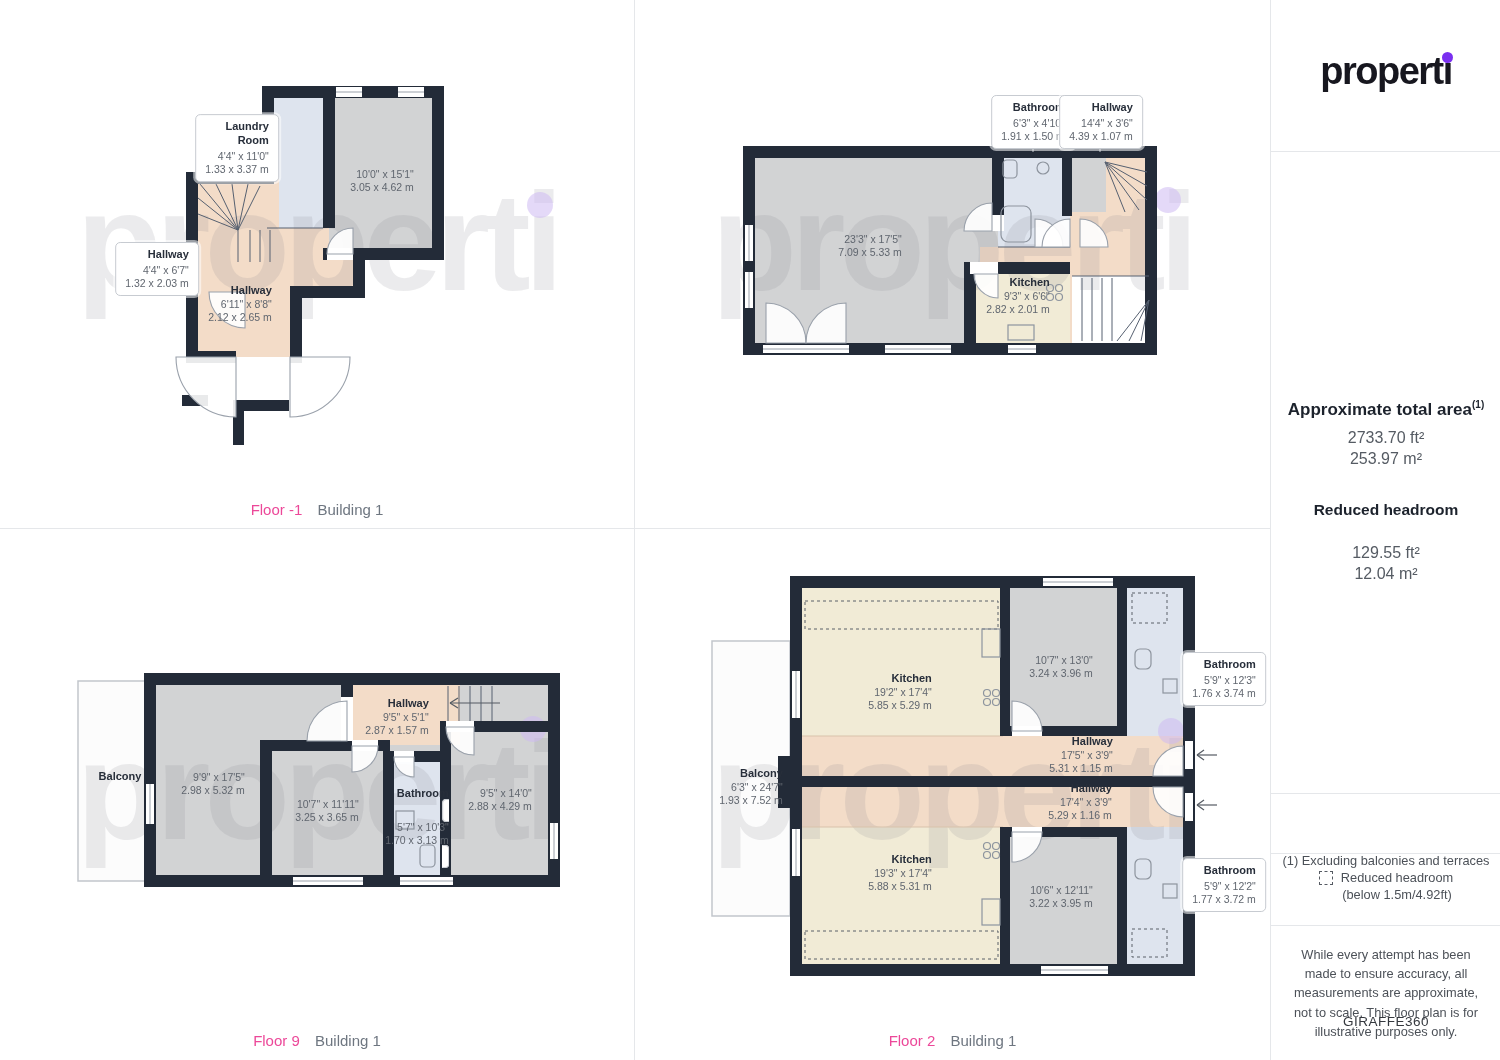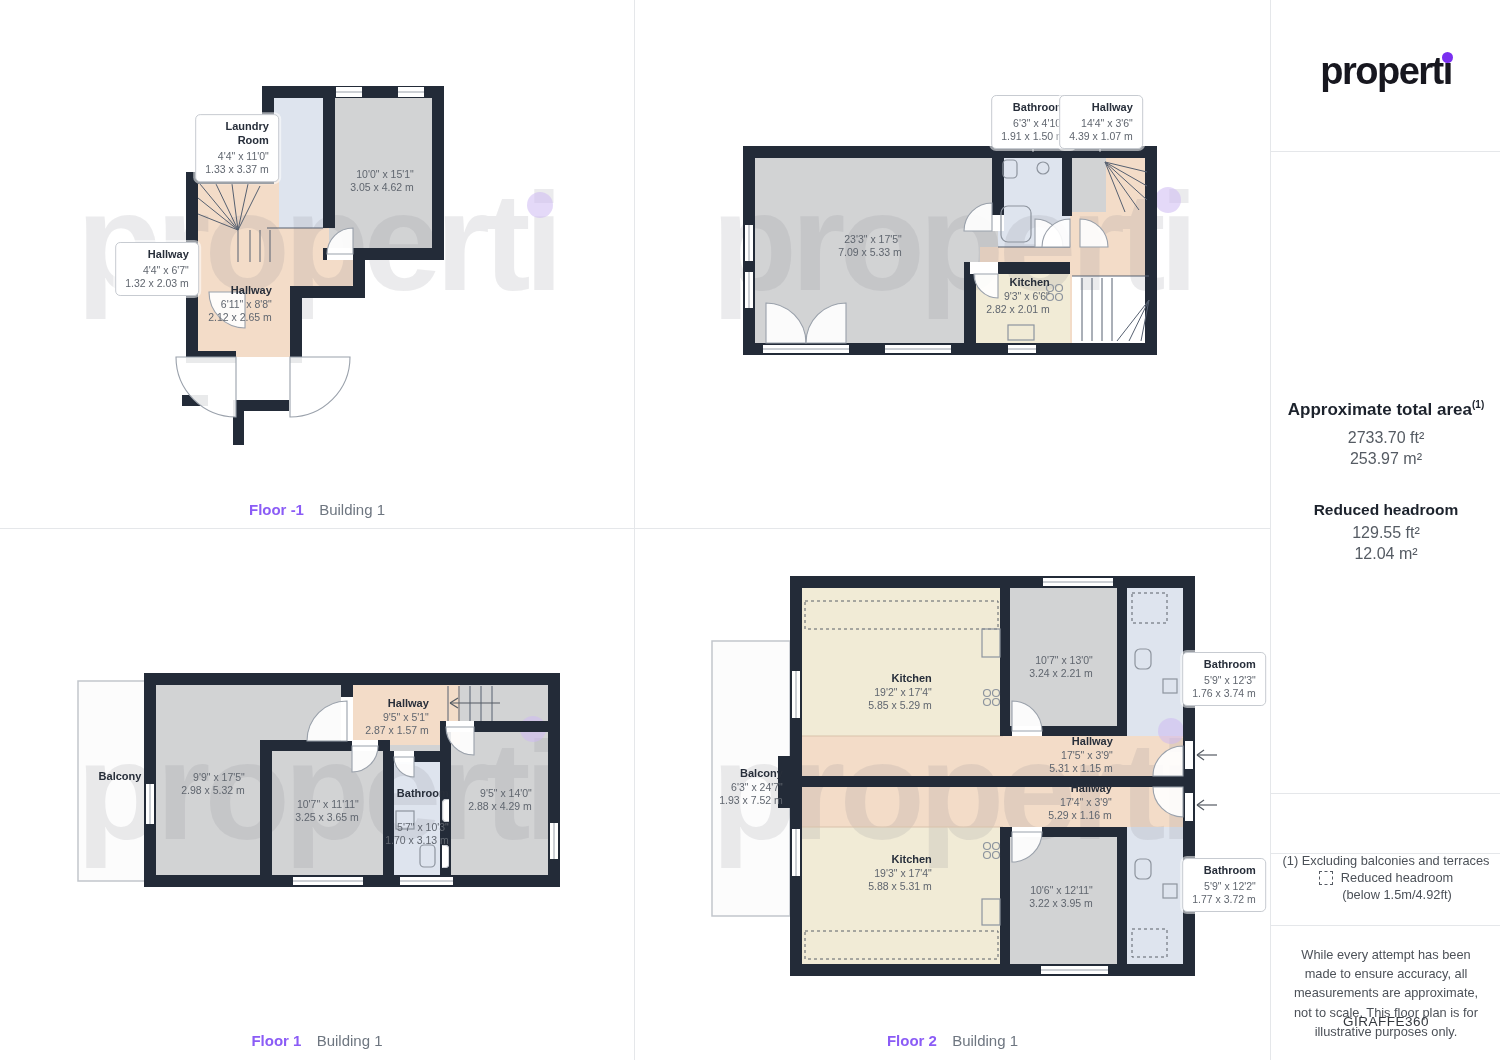--- a/index.html
+++ b/index.html
@@ -36,21 +36,21 @@
               line-height:1.25;white-space:nowrap;z-index:3}
   .lbl-name{display:block;font-weight:bold;font-size:11px;color:#272e3a;white-space:pre-line}
   .lbl-dim{display:block;font-size:10.5px;color:#60666f}
   .boxed{background:#fff;border:1px solid #c7cbd1;border-radius:5px;padding:5px 9px;
          box-shadow:0 0 0 2px rgba(255,255,255,.55)}
   .boxed .lbl-name{margin-bottom:2px}
   .mini-box{background:#fff;border:1px solid #c7cbd1;border-radius:4px;padding:2px 6px;margin-top:2px}
   .quad-caption{position:absolute;left:0;right:0;text-align:center;font-size:15px;z-index:3}
   #q1 .quad-caption,#q2 .quad-caption{top:501px}
   #q3 .quad-caption,#q4 .quad-caption{top:503px}
-  .cap-bold{font-weight:bold;color:#8b5cf6;margin-right:11px}
+  .cap-bold{font-weight:normal;color:#ec4899;margin-right:11px}
   .cap-muted{color:#6e7680}
 
   
   .sidebar{position:absolute;left:1270px;top:0;width:230px;height:1060px;background:#fff;
            border-left:1px solid #e5e7ea}
   .sb-divider{position:absolute;left:0;right:0;height:1px;background:#e5e7ea}
   .logo-wrap{position:absolute;top:50px;left:0;right:0;text-align:center}
   .logo-inner{position:relative;display:inline-block}
   .logo-text{font-size:38px;font-weight:bold;letter-spacing:-1.5px;color:#17171f}
   .logo-dot{position:absolute;top:2px;right:-1px;width:11px;height:11px;border-radius:50%;background:#7a2ff0}
@@ -318,21 +318,21 @@
       <span class="mini-box">
         <span class="lbl-dim">5'7" x 10'3"</span>
         <span class="lbl-dim">1.70 x 3.13 m</span>
       </span>
     </div>
     <div class="plan-label" style="left:500px;top:271px">
       <span class="lbl-dim">9'5" x 14'0"</span>
       <span class="lbl-dim">2.88 x 4.29 m</span>
     </div>
     <div class="quad-caption">
-      <span class="cap-bold">Floor 1</span>
+      <span class="cap-bold">Floor 9</span>
       <span class="cap-muted">Building 1</span>
     </div>
   </div>
 
   <div class="quad" id="q4">
     <svg width="635" height="531" viewBox="0 0 635 531">
       <rect class="balc" x="77" y="112" width="78" height="275"></rect>
       <rect class="cream" x="167" y="59" width="201" height="148"></rect>
       <rect class="gray" x="375" y="59" width="107" height="138"></rect>
       <rect class="blue" x="490" y="59" width="58" height="148"></rect>
@@ -413,21 +413,21 @@
           <line x1="562" y1="276" x2="569" y2="281"></line>
       </g>
     </svg>
     <div class="plan-label" style="left:265px;top:163px">
       <span class="lbl-name">Kitchen</span>
       <span class="lbl-dim">19'2" x 17'4"</span>
       <span class="lbl-dim">5.85 x 5.29 m</span>
     </div>
     <div class="plan-label" style="left:426px;top:138px">
       <span class="lbl-dim">10'7" x 13'0"</span>
-      <span class="lbl-dim">3.24 x 2.21 m</span>
+      <span class="lbl-dim">3.24 x 3.96 m</span>
     </div>
     <div class="plan-label boxed" style="left:589px;top:150px">
       <span class="lbl-name">Bathroom</span>
       <span class="lbl-dim">5'9" x 12'3"</span>
       <span class="lbl-dim">1.76 x 3.74 m</span>
     </div>
     <div class="plan-label" style="left:446px;top:226px">
       <span class="lbl-name">Hallway</span>
       <span class="lbl-dim">17'5" x 3'9"</span>
       <span class="lbl-dim">5.31 x 1.15 m</span>
@@ -475,21 +475,21 @@
     <div class="sb-divider" style="top:151px"></div>
 
     <div class="sb-block" style="top:399px">
       <div class="sb-title"><span>Approximate total area</span><sup>(1)</sup></div>
       <div class="sb-value" style="margin-top:7px">2733.70 ft²</div>
       <div class="sb-value">253.97 m²</div>
     </div>
 
     <div class="sb-block" style="top:501px">
       <div class="sb-title-sm">Reduced headroom</div>
-      <div class="sb-value" style="margin-top:3px">129.55 ft²</div>
+      <div class="sb-value" style="margin-top:23px">129.55 ft²</div>
       <div class="sb-value">12.04 m²</div>
     </div>
 
     <div class="sb-divider" style="top:793px"></div>
     <div class="sb-block" style="top:853px">
       <div class="sb-note">(1) Excluding balconies and terraces</div>
     </div>
 
     <div class="sb-divider" style="top:853px"></div>
     <div class="sb-block" style="top:869px">

